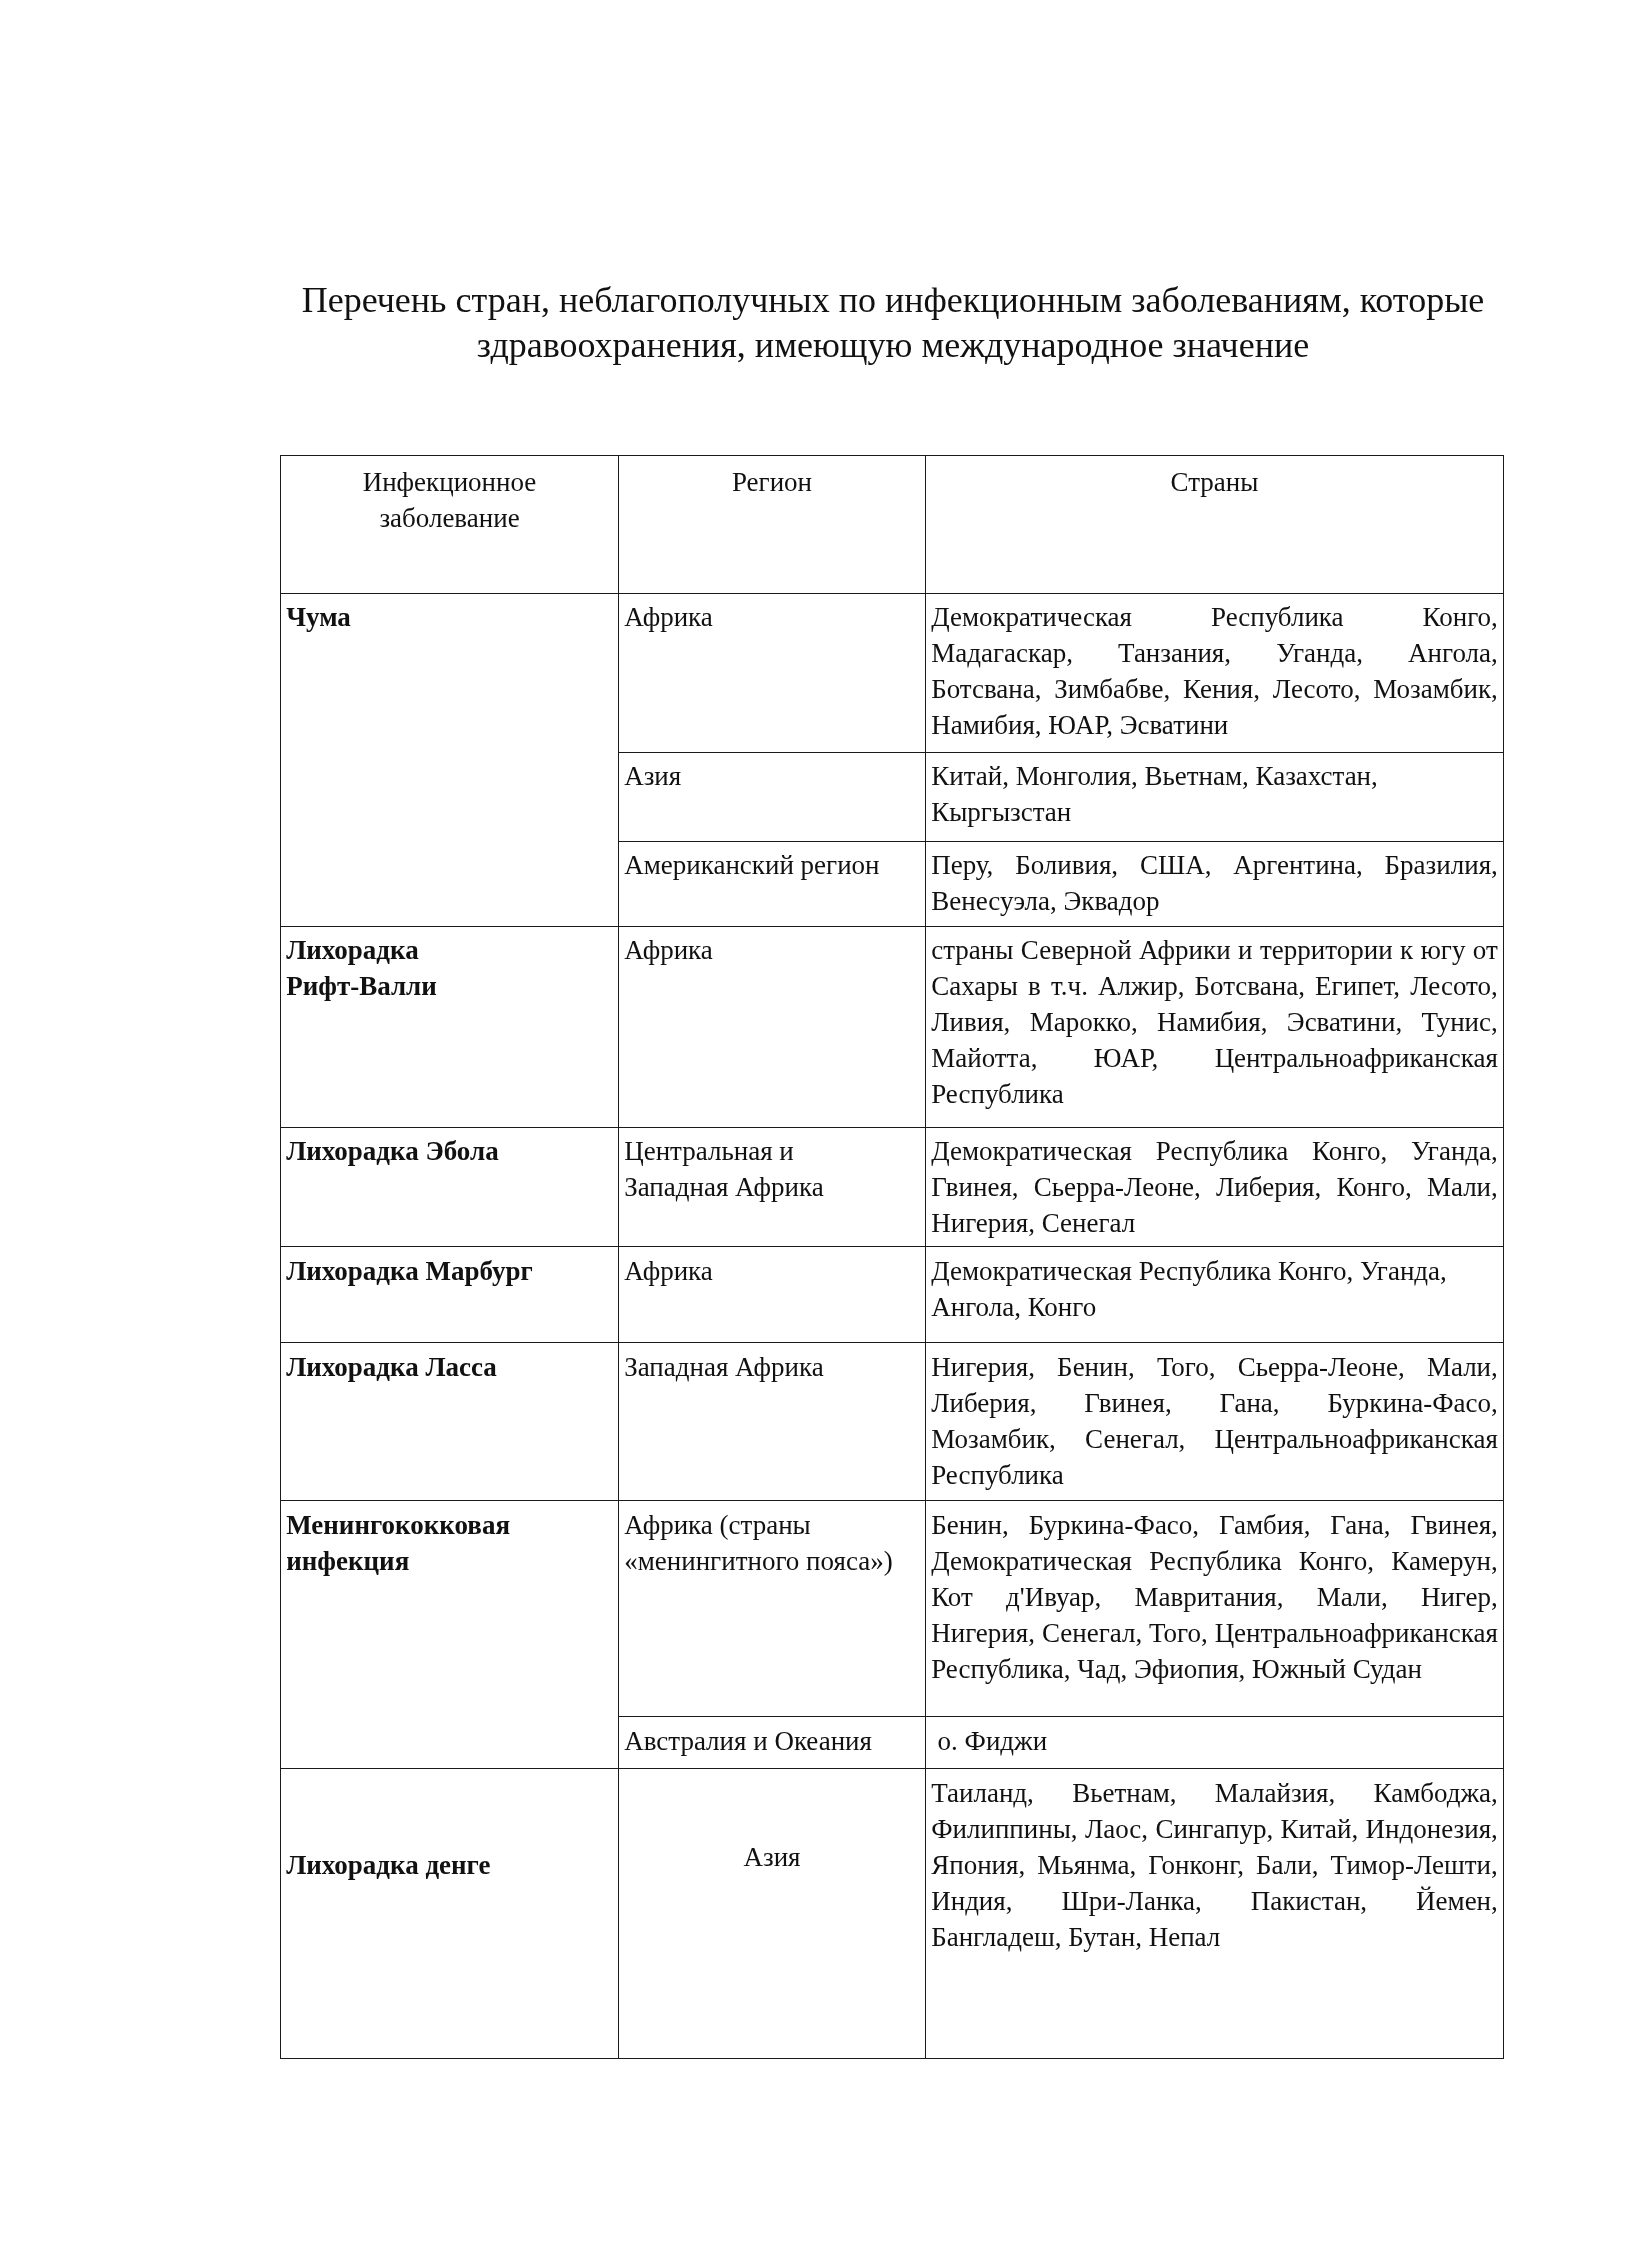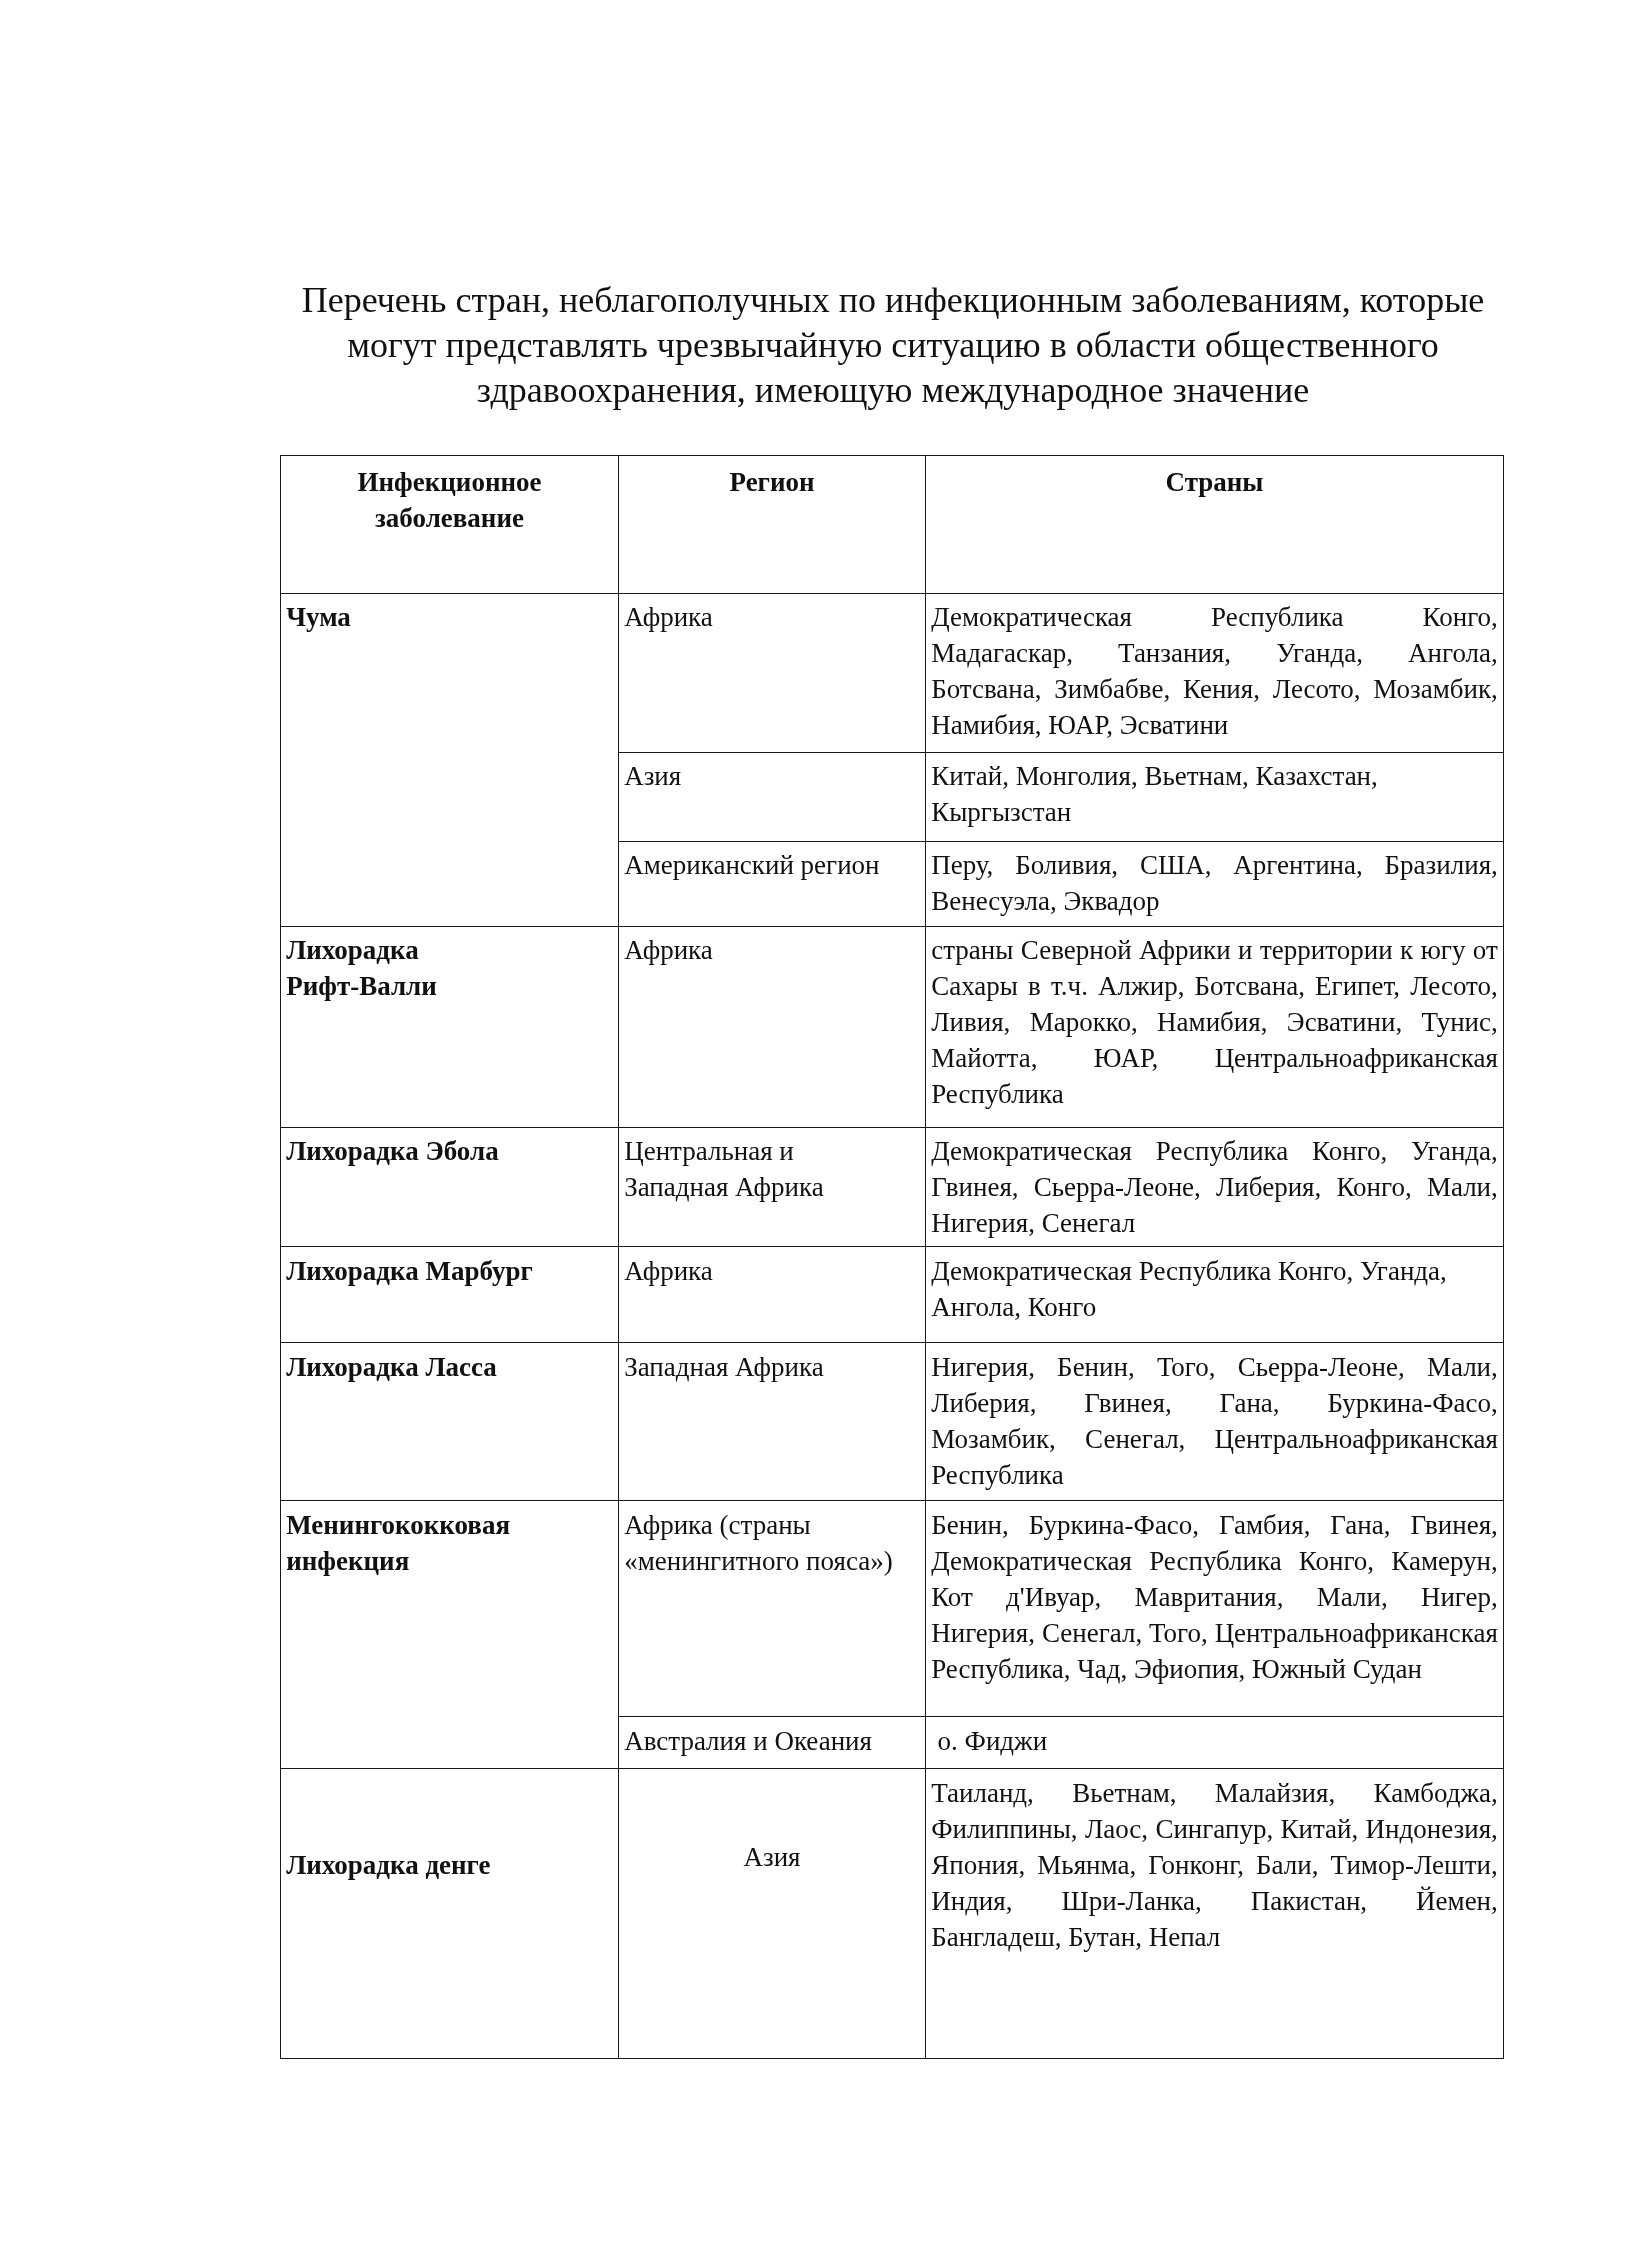--- a/index.html
+++ b/index.html
@@ -4,32 +4,31 @@
 <style>
   html, body { margin: 0; padding: 0; background: #ffffff; }
   body { width: 1625px; height: 2261px; position: relative; overflow: hidden;
          font-family: "Liberation Serif", "DejaVu Serif", serif; color: #111; }
   .title { position: absolute; left: 259px; top: 278px; width: 1268px; text-align: center;
            font-size: 36px; line-height: 45px; }
   table.main { position: absolute; left: 280px; top: 455px; width: 1223px;
                border-collapse: collapse; table-layout: fixed; }
   table.main td, table.main th { border: 1.9px solid #1a1a1a; vertical-align: top;
                font-size: 27px; line-height: 36px; padding: 5.2px 5.2px 5.2px 5.2px; }
-  table.main th { font-weight: bold; text-align: center; padding-top: 7.8px; }
+  table.main th { font-weight: normal; text-align: center; padding-top: 7.8px; }
   col.c1 { width: 338px; } col.c2 { width: 307px; } col.c3 { width: 578px; }
   .disease { font-weight: bold; }
   .countries { text-align: justify; }
   .center-h { text-align: center; }
 </style>
 </head>
 <body>
 
 <div class="title">
   <div>Перечень стран, неблагополучных по инфекционным заболеваниям, которые</div>
-  <div>могут представлять чрезвычайную ситуацию в области общественного</div>
   <div>здравоохранения, имеющую международное значение</div>
 </div>
 
 <table class="main">
   <colgroup>
       <col class="c1">
       <col class="c2">
       <col class="c3">
     </colgroup>
   <tbody>

